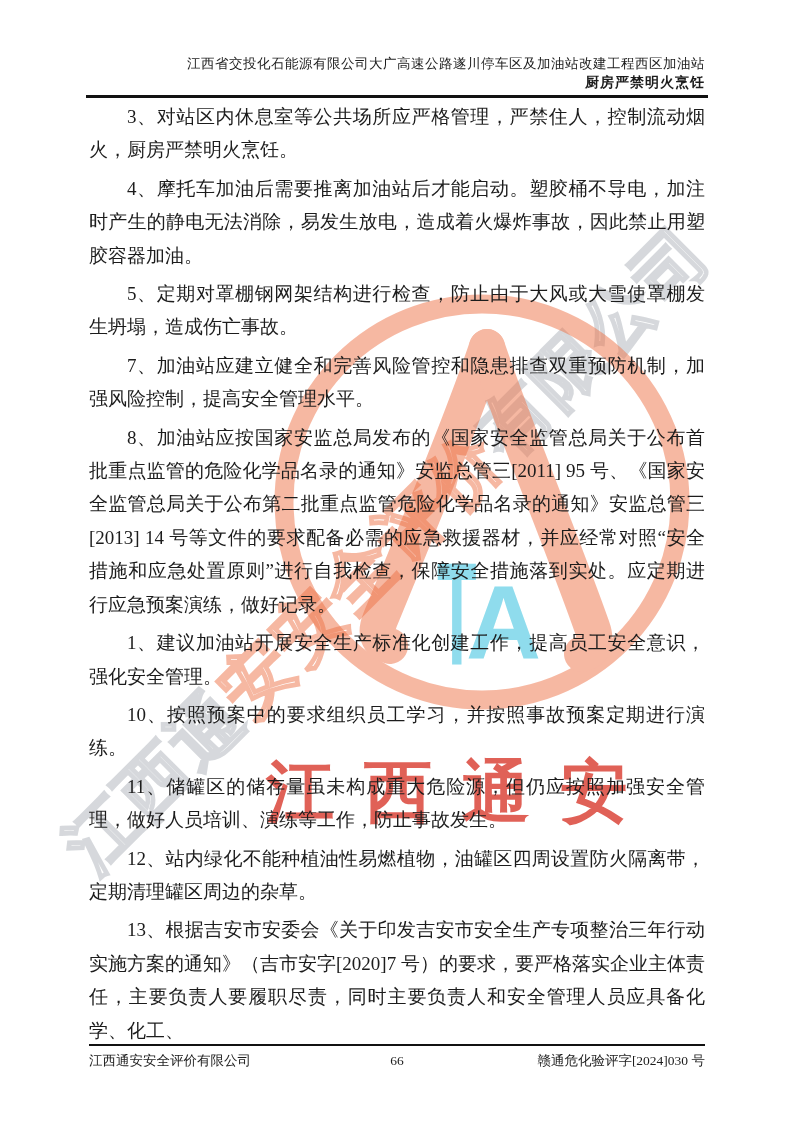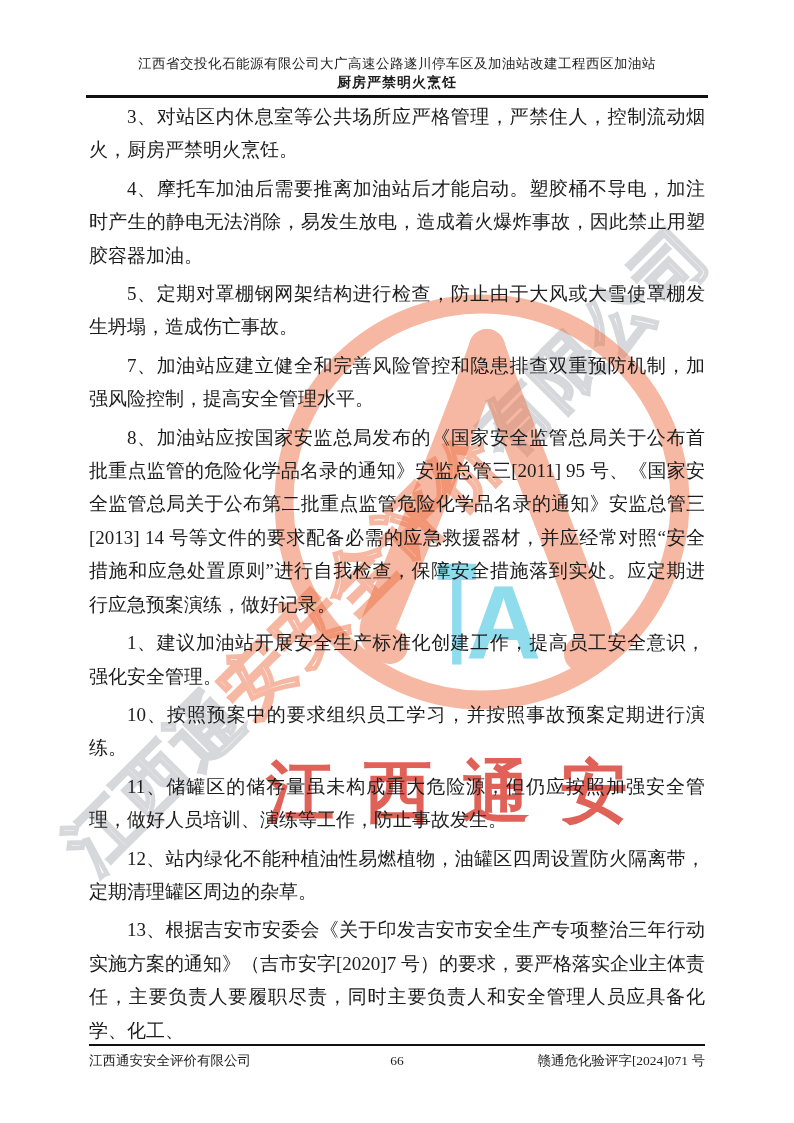--- a/index.html
+++ b/index.html
@@ -8,21 +8,21 @@
     width:794px;height:1123px;
     margin:0 auto;
     background:#ffffff;
     overflow:hidden;
     font-family:"Liberation Serif","DejaVu Serif",serif;
     color:#1c1c1c;
   }
   
   .header{
     position:absolute;left:89px;top:54px;width:616px;
-    text-align:center;z-index:2;
+    text-align:right;z-index:2;
   }
   .header .h1{font-size:13.5px;line-height:20px;letter-spacing:.5px;}
   .header .h2{font-size:14px;line-height:18px;font-weight:bold;letter-spacing:1px;}
   .top-rule{
     position:absolute;left:86px;top:95px;width:622px;height:2.5px;
     background:#111;z-index:2;
   }
   
   .body-text{
     position:absolute;left:89px;top:100px;width:616px;
@@ -107,16 +107,16 @@
       <p class="para">1、建议加油站开展安全生产标准化创建工作，提高员工安全意识，强化安全管理。</p>
       <p class="para">10、按照预案中的要求组织员工学习，并按照事故预案定期进行演练。</p>
       <p class="para">11、储罐区的储存量虽未构成重大危险源，但仍应按照加强安全管理，做好人员培训、演练等工作，防止事故发生。</p>
       <p class="para">12、站内绿化不能种植油性易燃植物，油罐区四周设置防火隔离带，定期清理罐区周边的杂草。</p>
       <p class="para">13、根据吉安市安委会《关于印发吉安市安全生产专项整治三年行动实施方案的通知》（吉市安字[2020]7 号）的要求，要严格落实企业主体责任，主要负责人要履职尽责，同时主要负责人和安全管理人员应具备化学、化工、</p>
     </div>
 
   <div class="footer">
     <span class="f-page">66</span>
     <span class="f-left">江西通安安全评价有限公司</span>
-    <span class="f-right">赣通危化验评字[2024]071 号</span>
+    <span class="f-right">赣通危化验评字[2024]030 号</span>
   </div>
 
 </div>
 
 </body></html>

